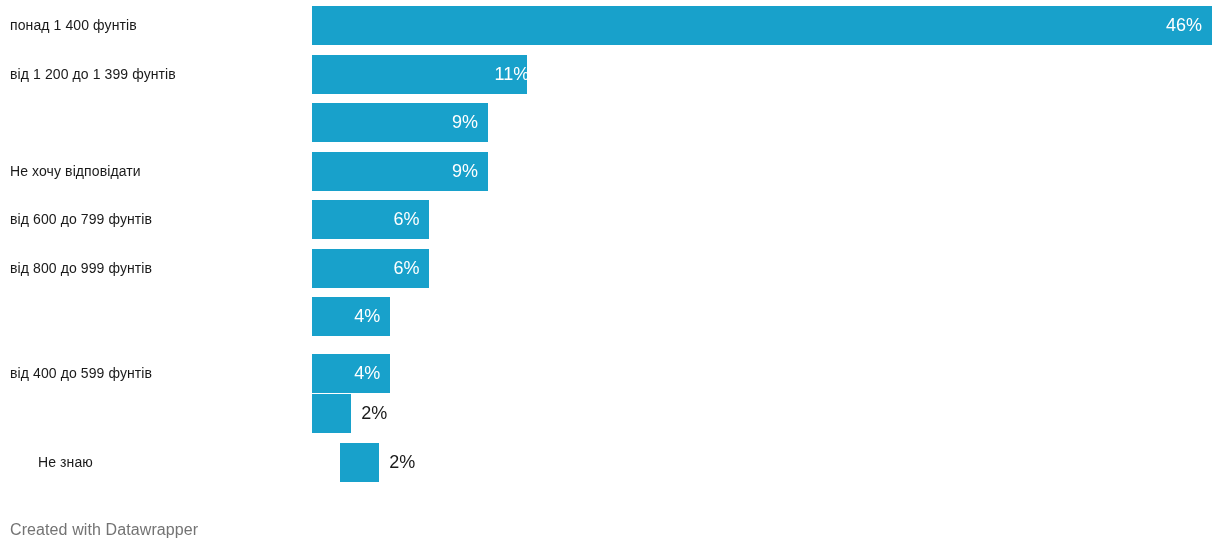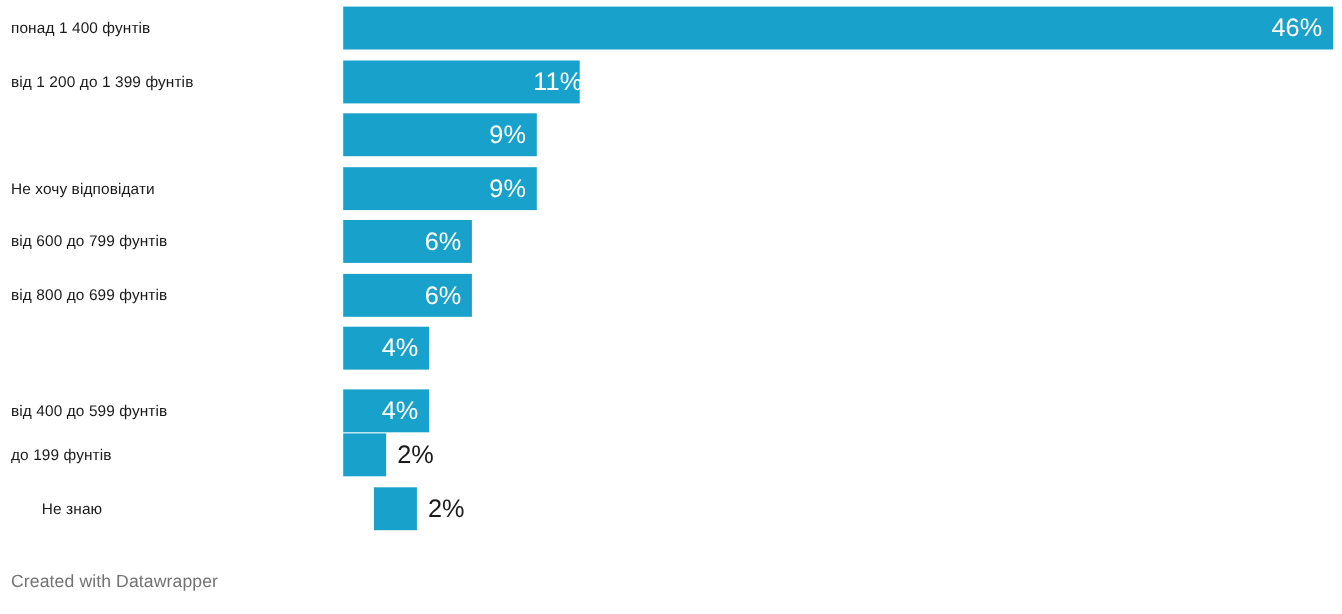--- a/index.html
+++ b/index.html
@@ -64,21 +64,21 @@
     top: 0;
     height: 39px;
     background: #18a1cb;
   }
 
   .bar-value {
     position: absolute;
     top: 0;
     height: 45px;
     line-height: 39px;
-    font-size: 23px;
+    font-size: 18px;
     white-space: nowrap;
   }
 
   .bar-value.inside {
     color: #ffffff;
     text-align: right;
   }
 
   .bar-value.outside {
     color: #1a1a1a;
@@ -129,41 +129,40 @@
         </div>
       </div>
       <div class="bar-row" style="top: 200.24px;">
         <div class="row-label">від 600 до 799 фунтів</div>
         <div class="bar-track">
           <div class="bar-fill" style="width: 117.391px; background: rgb(24, 161, 203);"></div>
           <div class="bar-value inside" style="left: 0px; width: 107.391px;">6%</div>
         </div>
       </div>
       <div class="bar-row" style="top: 248.8px;">
-        <div class="row-label">від 800 до 699 фунтів</div>
+        <div class="row-label">від 800 до 999 фунтів</div>
         <div class="bar-track">
           <div class="bar-fill" style="width: 117.391px; background: rgb(24, 161, 203);"></div>
           <div class="bar-value inside" style="left: 0px; width: 107.391px;">6%</div>
         </div>
       </div>
       <div class="bar-row" style="top: 297.36px;">
         <div class="bar-track">
           <div class="bar-fill" style="width: 78.2609px; background: rgb(24, 161, 203);"></div>
           <div class="bar-value inside" style="left: 0px; width: 68.2609px;">4%</div>
         </div>
       </div>
       <div class="bar-row" style="top: 354px;">
         <div class="row-label">від 400 до 599 фунтів</div>
         <div class="bar-track">
           <div class="bar-fill" style="width: 78.2609px; background: rgb(24, 161, 203);"></div>
           <div class="bar-value inside" style="left: 0px; width: 68.2609px;">4%</div>
         </div>
       </div>
       <div class="bar-row" style="top: 394.48px;">
-        <div class="row-label">до 199 фунтів</div>
         <div class="bar-track">
           <div class="bar-fill" style="width: 39.1304px; background: rgb(24, 161, 203);"></div>
           <div class="bar-value outside" style="left: 49.1304px;">2%</div>
         </div>
       </div>
       <div class="bar-row" style="top: 443.04px; margin-left: 28px;">
         <div class="row-label">Не знаю</div>
         <div class="bar-track">
           <div class="bar-fill" style="width: 39.1304px; background: rgb(24, 161, 203);"></div>
           <div class="bar-value outside" style="left: 49.1304px;">2%</div>

